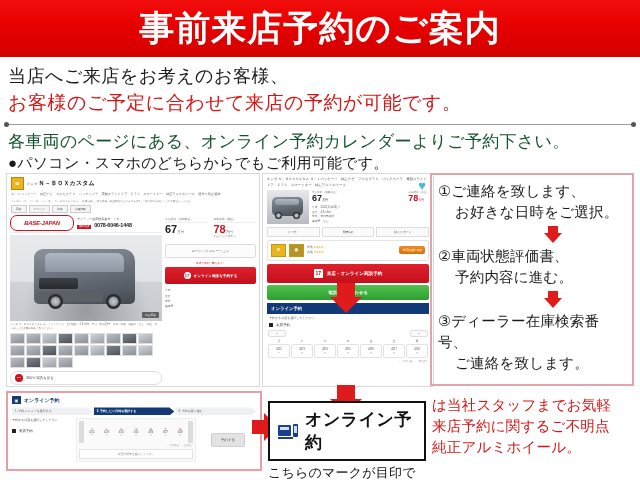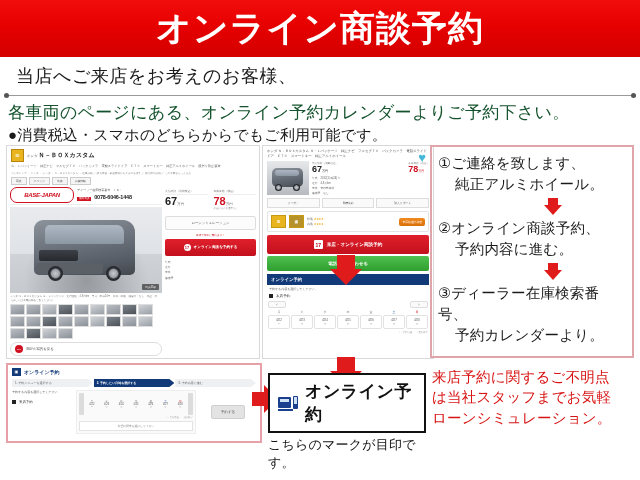--- a/index.html
+++ b/index.html
@@ -31,21 +31,20 @@
 
   
   .intro {
     padding: 6px 8px 0 8px;
   }
   .intro-line1 {
     font-size: 18px;
     color: #1a1a1a;
     line-height: 1.45;
     letter-spacing: .5px;
-    margin-left: 8px;
   }
   .intro-line2 {
     font-size: 19px;
     color: #d81414;
     line-height: 1.5;
     letter-spacing: .5px;
   }
 
   .rule {
     margin: 6px 4px 3px 4px;
@@ -503,30 +502,31 @@
     font-size: 14.5px;
     color: #d81414;
     line-height: 1.42;
     letter-spacing: .2px;
   }
 </style>
 </head>
 <body>
 
 <div class="header-band">
-  <div class="header-title">オンライン商談予約</div>
+  <div class="header-title">事前来店予約のご案内</div>
 </div>
 
 <div class="intro">
   <div class="intro-line1">当店へご来店をお考えのお客様、</div>
+  <div class="intro-line2">お客様のご予定に合わせて来店の予約が可能です。</div>
 </div>
 <div class="rule"></div>
 <div class="intro-line3">各車両のページにある、オンライン予約カレンダーよりご予約下さい。</div>
 <div class="line4-row">
-  <div class="intro-line4">●消費税込・スマホのどちらからでもご利用可能です。</div>
+  <div class="intro-line4">●パソコン・スマホのどちらからでもご利用可能です。</div>
 </div>
 
 <div class="body-area">
 
   <div class="shot-pc">
     <div class="pc-titlebar">
       <div class="ido-badge">ID</div>
       <div>
         <span class="pc-model-sub">ホンダ</span>
         <span class="pc-model">Ｎ－ＢＯＸカスタム</span>
@@ -845,39 +845,39 @@
         <span class="mi-phone"></span>
       </span>
       <span class="mark-label">オンライン予約</span>
     </div>
     <div class="mark-caption">こちらのマークが目印です。</div>
   </div>
 
   <div class="steps-panel">
     <div class="step-item">
       <span>①</span><span>ご連絡を致します、</span>
-      <span class="ind">純正アルミホイール。</span>
+      <span class="ind">お好きな日時をご選択。</span>
     </div>
     <div class="step-arrow">
       <div class="sa-stem"></div>
       <div class="sa-head"></div>
     </div>
     <div class="step-item">
-      <span>②</span><span>オンライン商談予約、</span>
+      <span>②</span><span>車両状態評価書、</span>
       <span class="ind">予約内容に進む。</span>
     </div>
     <div class="step-arrow">
       <div class="sa-stem"></div>
       <div class="sa-head"></div>
     </div>
     <div class="step-item">
       <span>③</span><span>ディーラー在庫検索番号、</span>
-      <span class="ind">予約カレンダーより。</span>
+      <span class="ind">ご連絡を致します。</span>
     </div>
   </div>
 
   <div class="note-block">
+    <div>は当社スタッフまでお気軽</div>
     <div>来店予約に関するご不明点</div>
-    <div>は当社スタッフまでお気軽</div>
-    <div>ローンシミュレーション。</div>
+    <div>純正アルミホイール。</div>
   </div>
 
 </div>
 
 </body></html>

